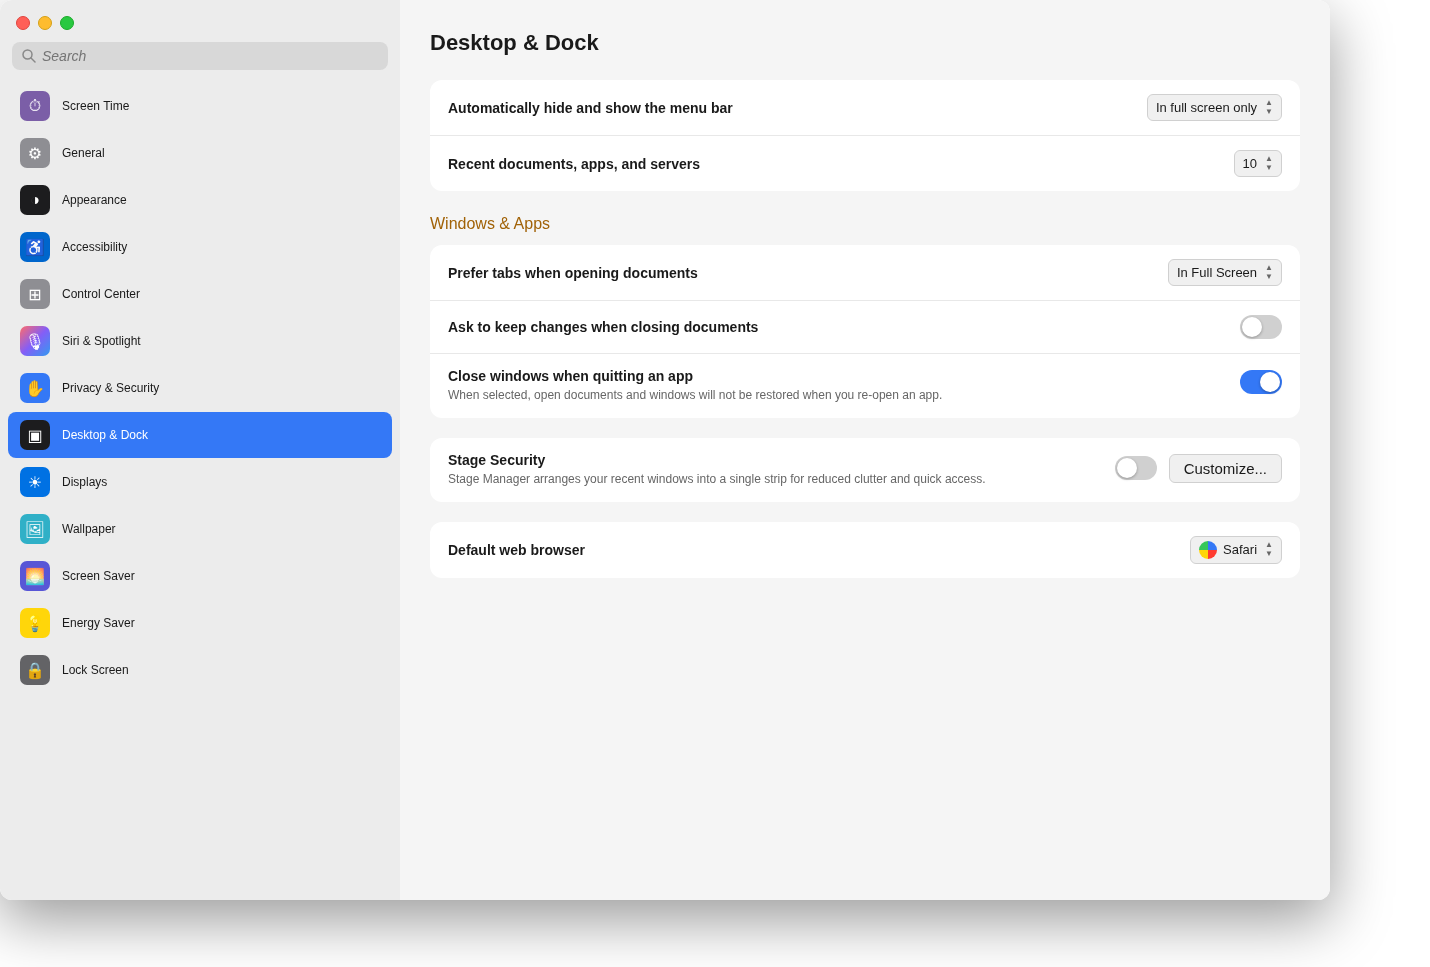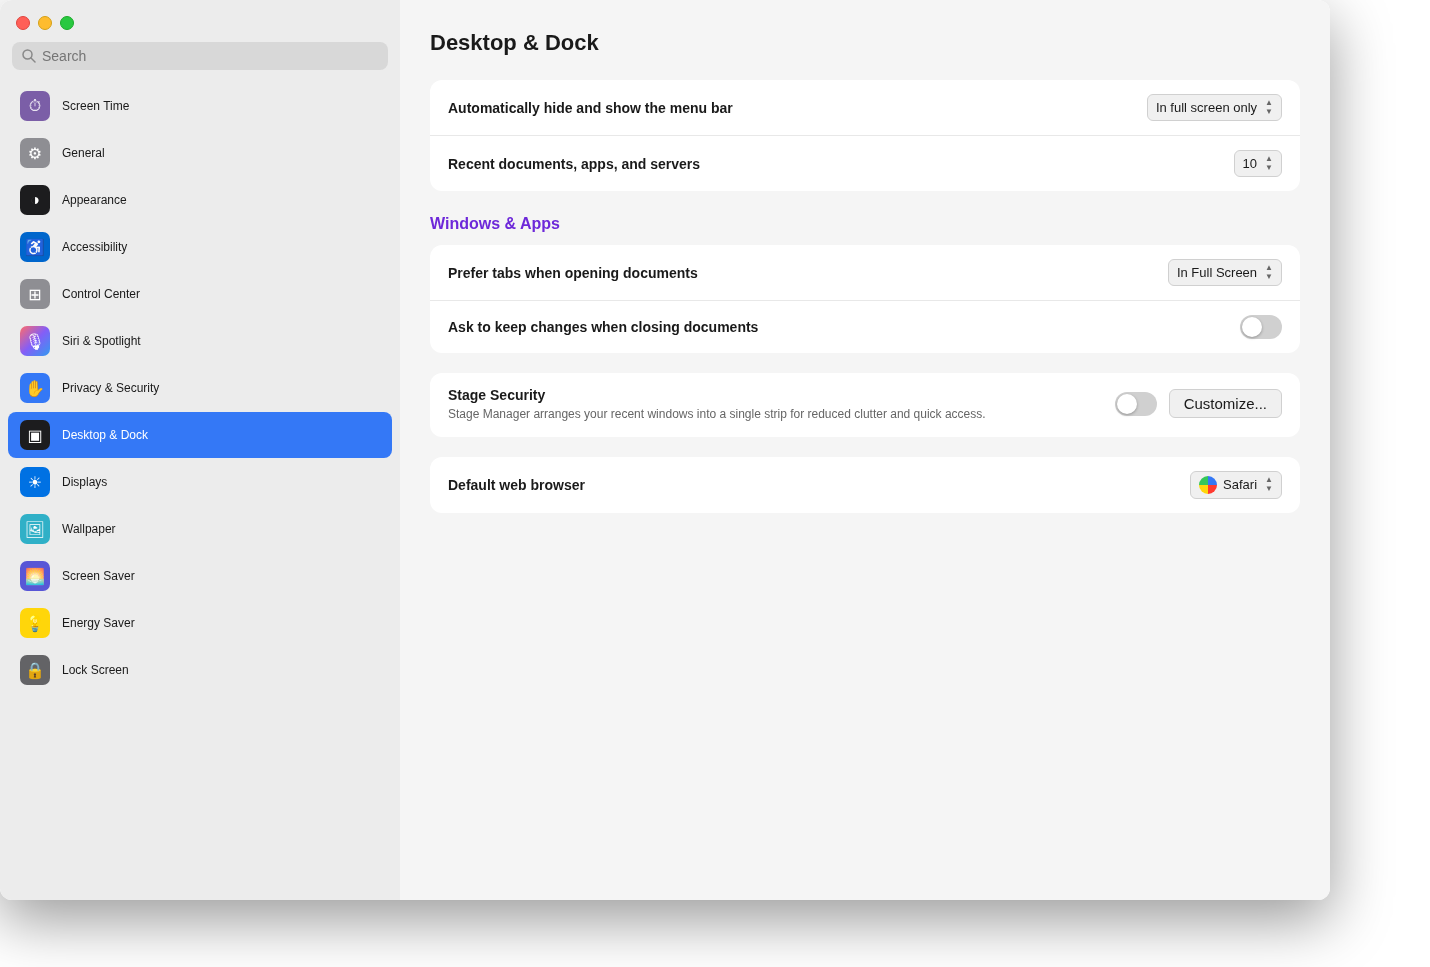--- a/index.html
+++ b/index.html
@@ -52,20 +52,21 @@
       gap: 6px;
     }
 
     .search-bar input {
       background: transparent;
       border: none;
       outline: none;
       font-size: 14px;
       color: #1d4ed8;
       width: 100%;
+      font-style: italic;
     }
 
     .search-icon-svg {
       color: #888;
       flex-shrink: 0;
     }
 
     .sidebar-item {
       display: flex;
       align-items: center;
@@ -159,22 +160,22 @@
 
     .setting-control {
       display: flex;
       align-items: center;
       gap: 8px;
       flex-shrink: 0;
     }
 
     .section-title {
       font-size: 16px;
-      font-weight: 700;
-      color: #6d28d9;
+      font-weight: 400;
+      color: #a16207;
       margin: 24px 0 12px 0;
     }
 
     
     .dropdown-stepper {
       display: flex;
       align-items: center;
       gap: 4px;
       background: #f0f0f0;
       border: 1px solid #d0d0d0;
@@ -401,20 +402,31 @@
 
     <div class="setting-row">
       <span class="setting-label">Ask to keep changes when closing documents</span>
       <div class="setting-control">
         <div class="toggle off">
           <div class="toggle-knob"></div>
         </div>
       </div>
     </div>
 
+    <div class="setting-row multi-line">
+      <div class="left-label-group">
+        <span class="setting-label">Close windows when quitting an app</span>
+        <span class="setting-sublabel">When selected, open documents and windows will not be restored when you re-open an app.</span>
+      </div>
+      <div class="setting-control" style="padding-top:2px;">
+        <div class="toggle on">
+          <div class="toggle-knob"></div>
+        </div>
+      </div>
+    </div>
   </div>
 
   <div class="settings-group">
     <div class="setting-row multi-line">
       <div class="left-label-group">
         <span class="setting-label">Stage Security</span>
         <span class="setting-sublabel">Stage Manager arranges your recent windows into a single strip for reduced clutter and quick access.</span>
       </div>
       <div class="setting-control" style="gap:12px; padding-top:2px;">
         <div class="toggle off">

